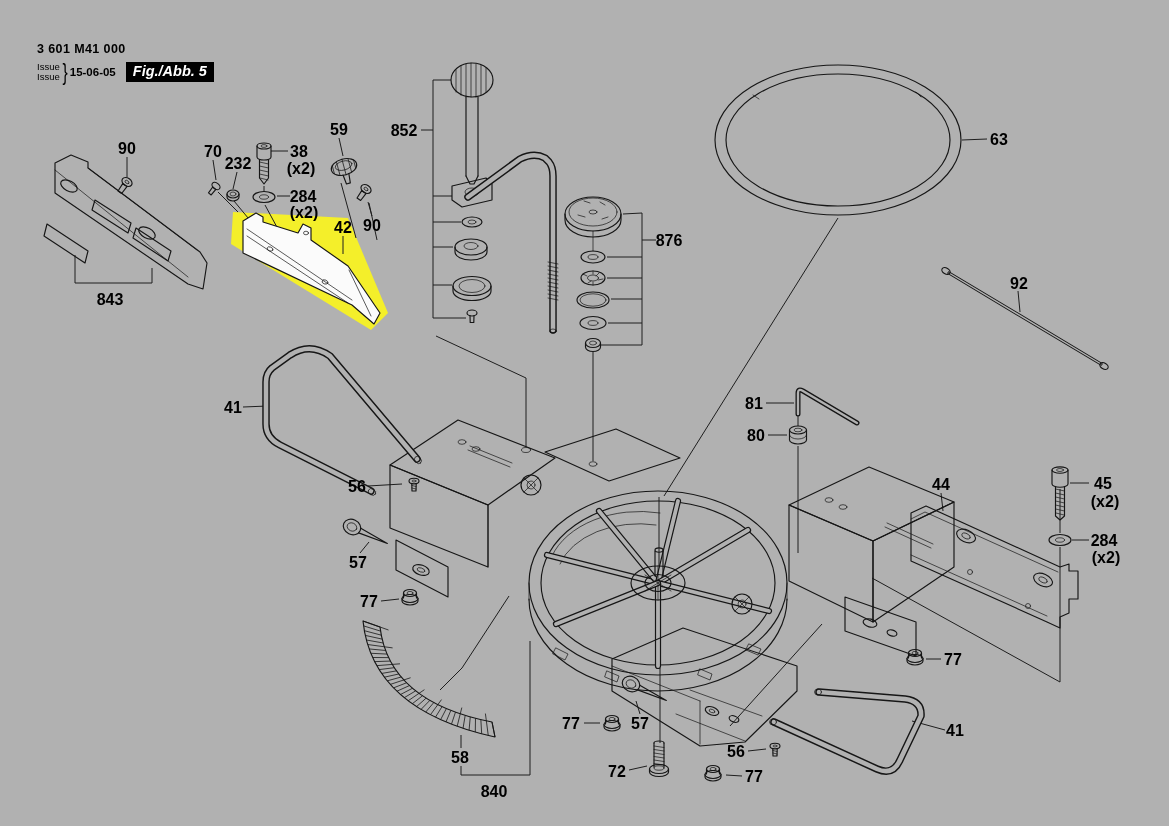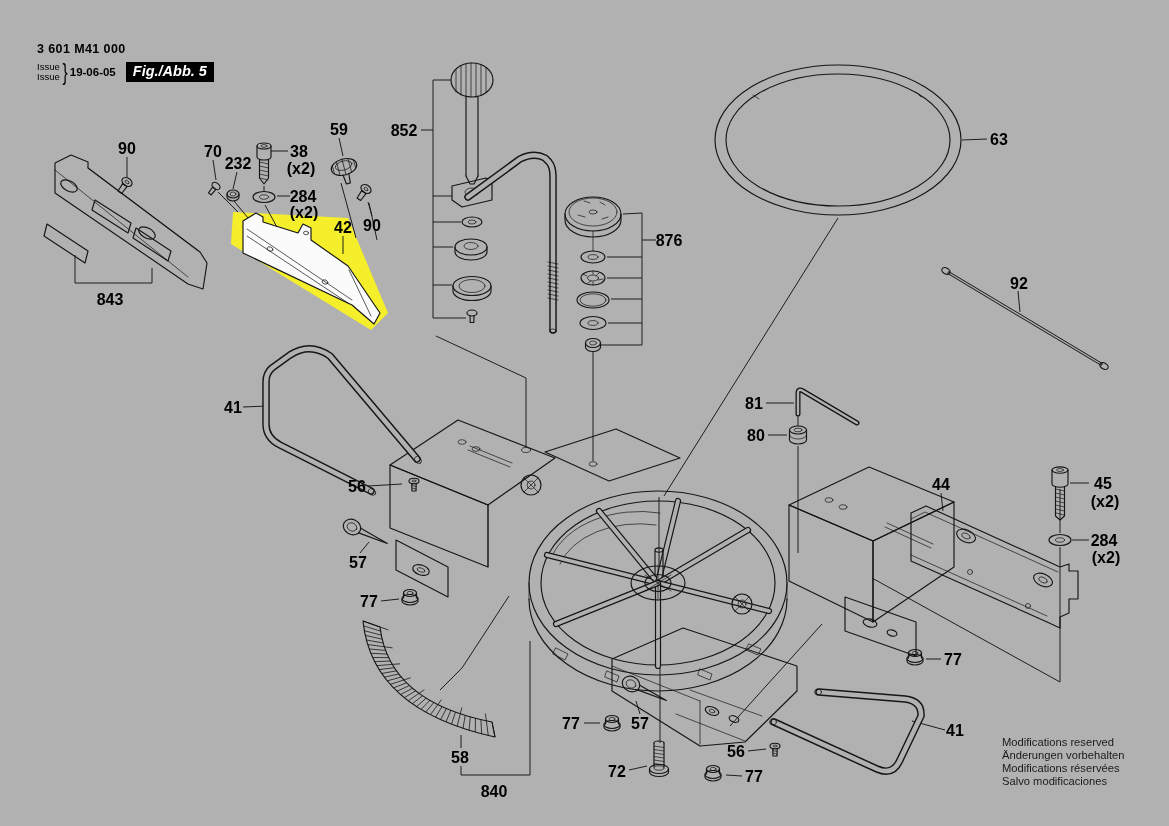--- a/index.html
+++ b/index.html
@@ -492,24 +492,18 @@
   </svg>
 
   <div class="titleblock">
     <div class="pn">3 601 M41 000</div>
     <div class="issuerow">
       <div class="ilabels">
         <span>Issue</span>
         <span>Issue</span>
       </div>
       <div class="brace">}</div>
-      <div class="idate">19-06-05</div>
+      <div class="idate">15-06-05</div>
       <div class="figbox">Fig./Abb. 5</div>
     </div>
   </div>
 
-  <div class="footer">
-    <div>Modifications reserved</div>
-    <div>Änderungen vorbehalten</div>
-    <div>Modifications réservées</div>
-    <div>Salvo modificaciones</div>
-  </div>
 </div>
 
 </body></html>

